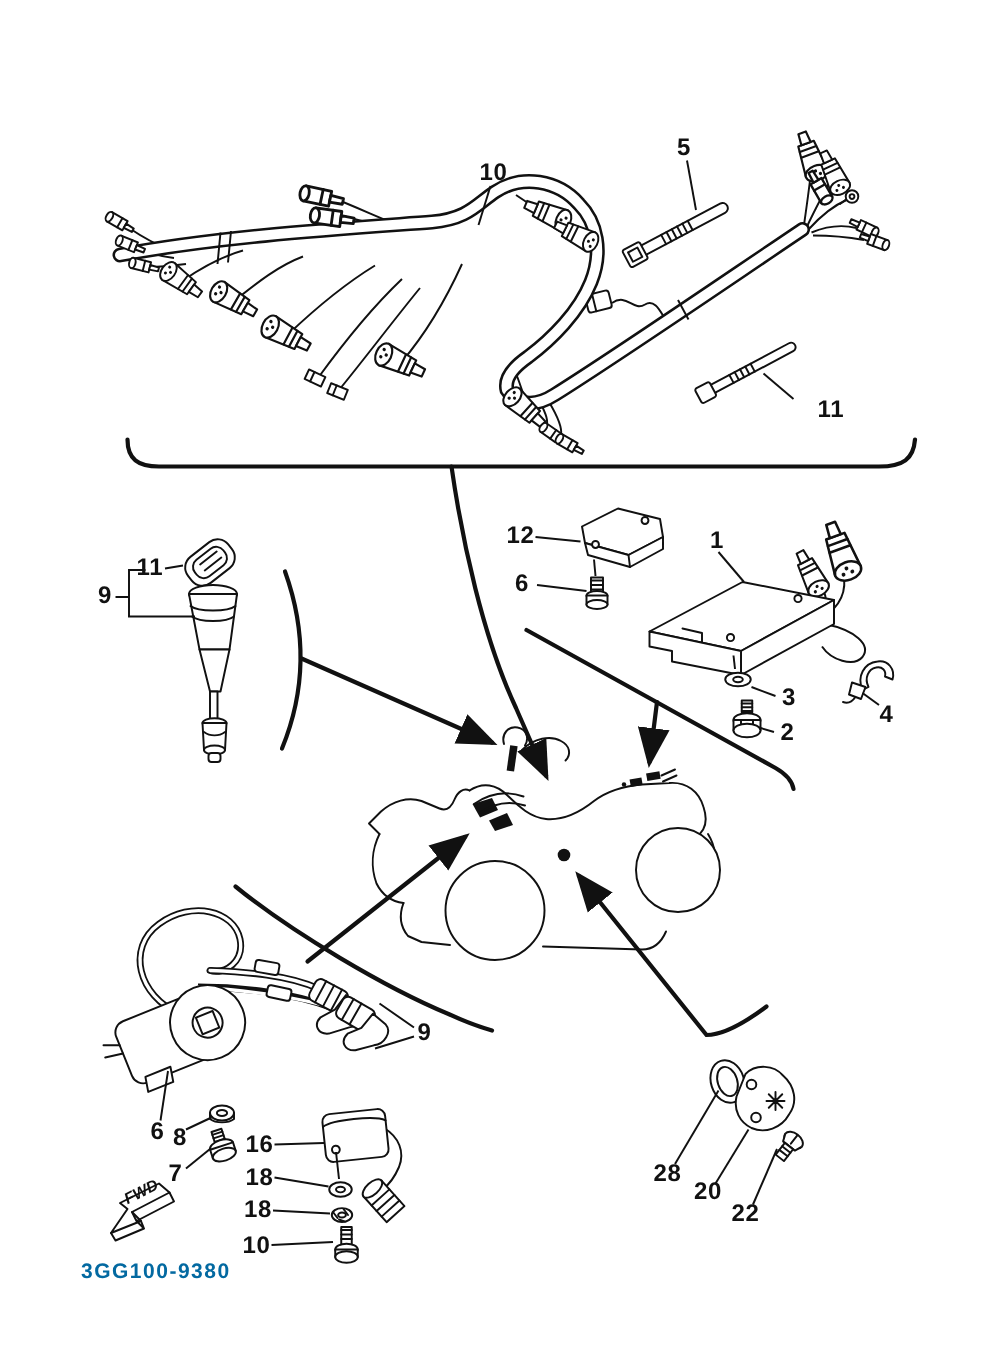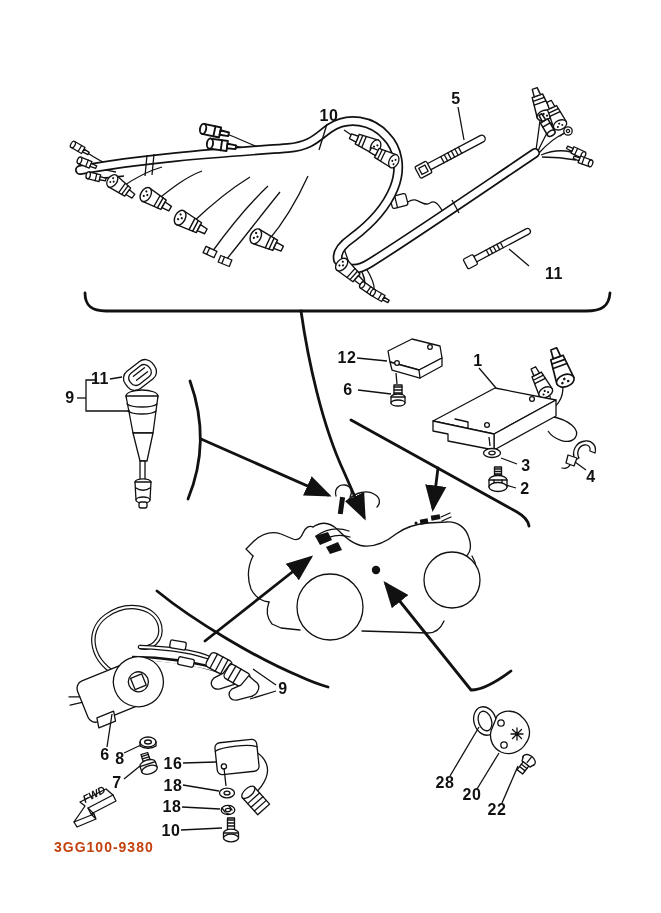--- a/index.html
+++ b/index.html
@@ -2,21 +2,21 @@
 <html><head>
 <meta charset="utf-8">
 <style>
   html,body{margin:0;padding:0;background:#fff;}
   #stage{position:relative;width:661px;height:913px;background:#fff;overflow:hidden;
          font-family:"Liberation Sans",sans-serif;}
   svg{position:absolute;left:0;top:0;}
   .co{position:absolute;transform:translate(-50%,-50%);font:bold 16px/1 "Liberation Sans",sans-serif;
       color:#111;letter-spacing:.5px;white-space:nowrap;}
   .code{position:absolute;left:54px;top:840px;font:bold 14px/1 "Liberation Sans",sans-serif;
-        color:#c2410c;letter-spacing:1px;}
+        color:#0369a1;letter-spacing:1px;}
   .ln{stroke:#111;stroke-width:1.3;fill:none;}
   .th{stroke:#111;stroke-width:2.8;fill:none;stroke-linecap:round;}
   .art{stroke:#111;stroke-width:1.3;fill:#fff;stroke-linejoin:round;}
   .artn{stroke:#111;stroke-width:1.3;fill:none;stroke-linejoin:round;stroke-linecap:round;}
   .blk{fill:#111;stroke:none;}
 </style>
 </head>
 <body>
 
 <div id="stage">

